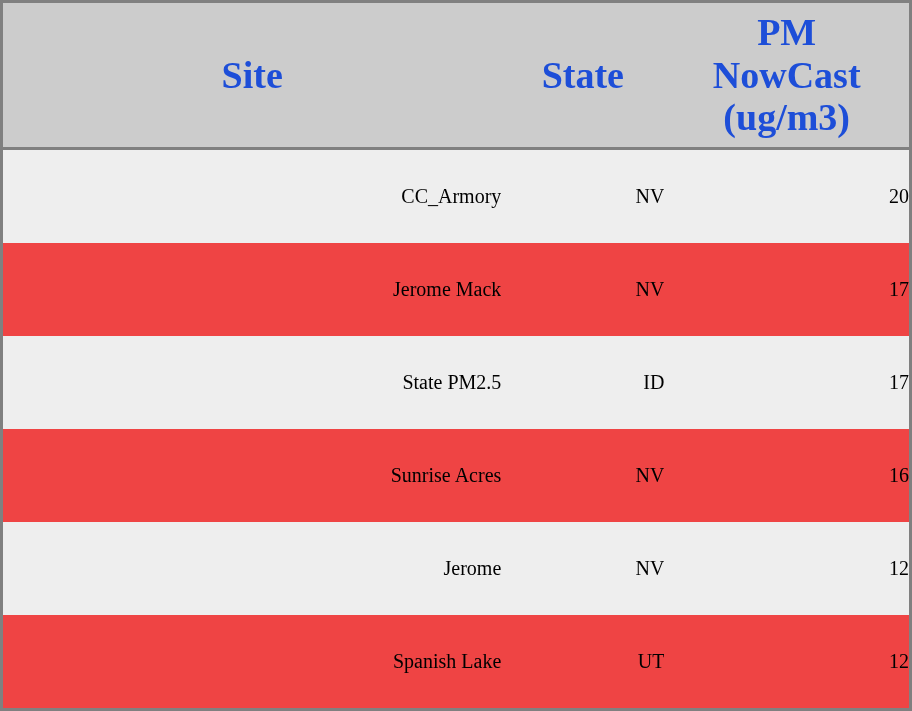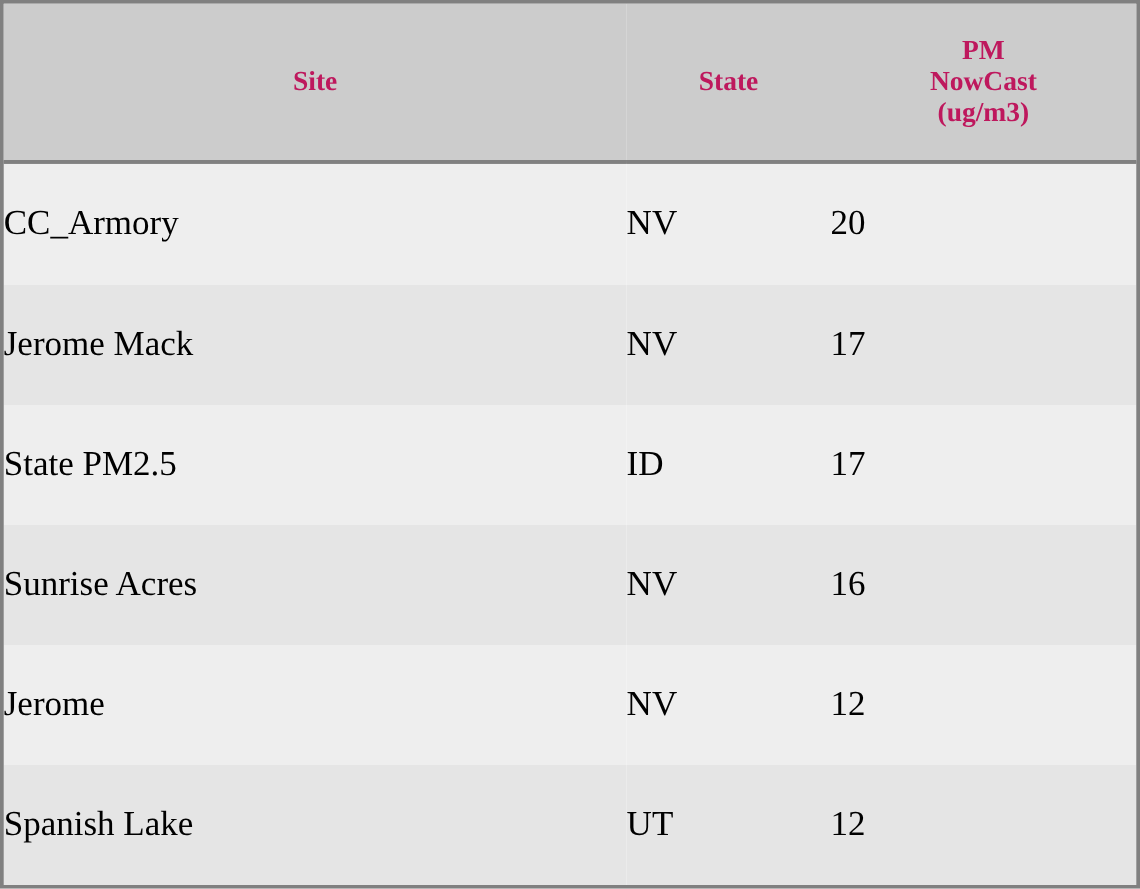--- a/index.html
+++ b/index.html
@@ -25,49 +25,49 @@
     height: 100%;
     border-collapse: collapse;
     table-layout: fixed;
   }
   thead tr.header-row {
     background: #cccccc;
   }
   thead th {
     font-family: "Liberation Serif", serif;
     font-weight: bold;
-    font-size: 22px;
-    color: #be185d;
+    font-size: 38px;
+    color: #1d4ed8;
     text-align: center;
     vertical-align: middle;
     padding: 8px 4px;
     border-bottom: 3px solid #808080;
     line-height: 1.12;
     height: 126px;
     box-sizing: border-box;
     margin-top: 26px;
   }
   tbody td {
     font-family: "Liberation Serif", serif;
-    font-size: 28px;
+    font-size: 20px;
     color: #000000;
-    text-align: left;
+    text-align: right;
     vertical-align: middle;
     padding: 0;
     height: 58px;
     white-space: nowrap;
     overflow: hidden;
     text-overflow: ellipsis;
     margin-left: 39px;
   }
   tbody tr.row-odd {
     background: #eeeeee;
   }
   tbody tr.row-even {
-    background: #e5e5e5;
+    background: #ef4444;
   }
   col.col-site   { width: 55%; }
   col.col-state  { width: 18%; }
   col.col-value  { width: 27%; }
 </style>
 </head>
 <body>
 
 <div class="table-frame">
   <table class="data-table">

